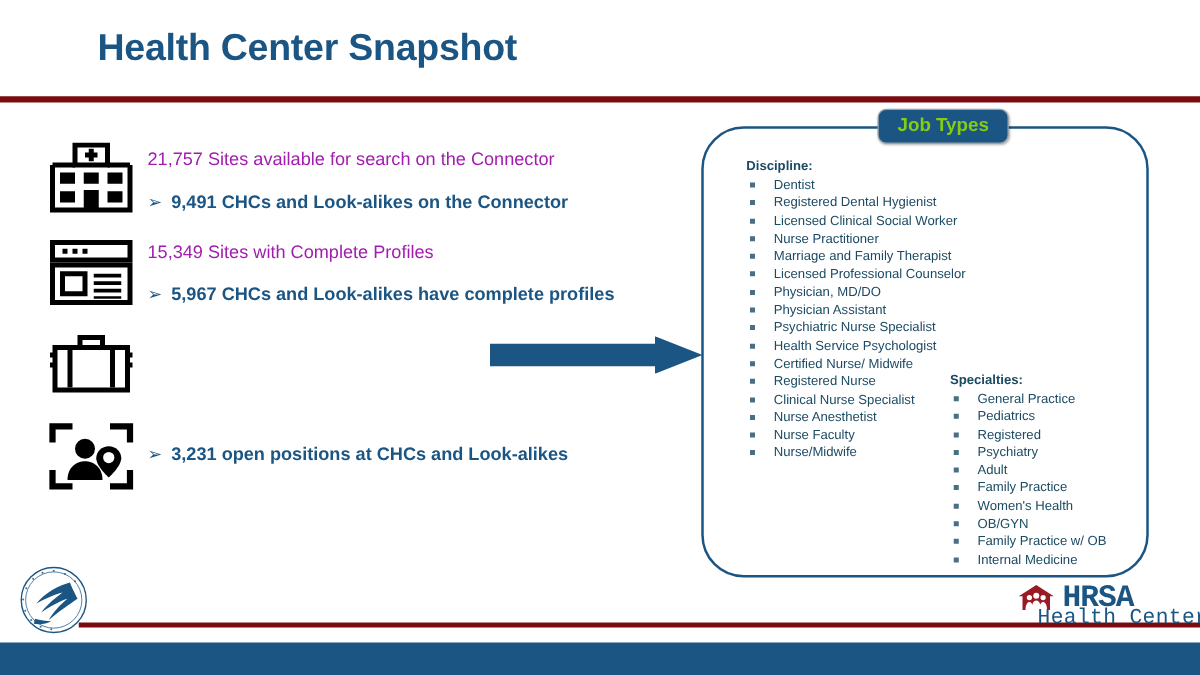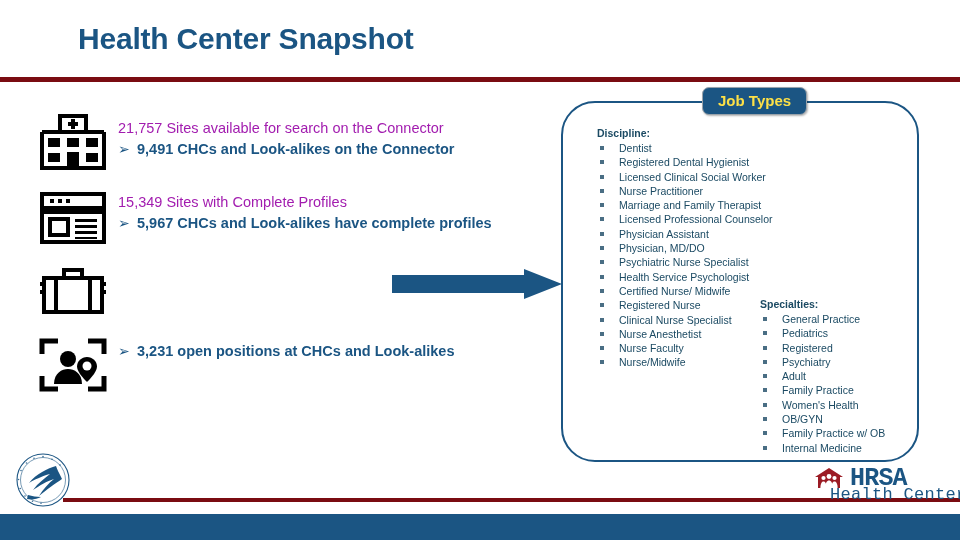--- a/index.html
+++ b/index.html
@@ -25,41 +25,41 @@
   .stat-row{position:relative;height:70px;margin-bottom:4px;}
   .stat-icon{
     position:absolute;left:8px;top:2px;width:70px;height:58px;
   }
   .stat-text{position:absolute;left:88px;top:6px;width:450px;}
   .stat-main{
     font-size:14.5px;color:#a21caf;line-height:20px;white-space:nowrap;
   }
   .stat-sub{
     font-size:14.5px;color:#1b5583;font-weight:bold;line-height:21px;white-space:nowrap;
-    margin-top:1px;
+    margin-top:13px;
   }
   .stat-sub .arrowchar{
     display:inline-block;width:19px;color:#1b5583;font-weight:normal;font-size:14px;
   }
 
   
   .big-arrow{
     position:absolute;left:392px;top:269px;width:170px;height:30px;
     z-index:4;
   }
 
   
   .panel{
     position:absolute;left:561px;top:101px;width:358px;height:361px;
     border:2.5px solid #1b5583;border-radius:34px;background:transparent;
     box-sizing:border-box;
   }
   .panel-badge{
     position:absolute;left:702px;top:87px;
-    background:#1b5583;color:#fde047;font-size:15px;font-weight:bold;
+    background:#1b5583;color:#84cc16;font-size:15px;font-weight:bold;
     padding:4px 15px 5px 15px;border-radius:7px;
     border:1px solid #9aa3ab;
     box-shadow:1px 1px 2px rgba(0,0,0,0.30);
     z-index:5;white-space:nowrap;
   }
 
   .col-head{
     font-size:10.5px;font-weight:bold;color:#1b4a63;line-height:14px;
     margin-bottom:1px;
   }
@@ -202,22 +202,22 @@
 
   <div class="col-disc">
     <div class="col-head">Discipline:</div>
     <ul class="jt">
       <li><span class="bul"></span><span>Dentist</span></li>
       <li><span class="bul"></span><span>Registered Dental Hygienist</span></li>
       <li><span class="bul"></span><span>Licensed Clinical Social Worker</span></li>
       <li><span class="bul"></span><span>Nurse Practitioner</span></li>
       <li><span class="bul"></span><span>Marriage and Family Therapist</span></li>
       <li><span class="bul"></span><span>Licensed Professional Counselor</span></li>
+      <li><span class="bul"></span><span>Physician, MD/DO</span></li>
       <li><span class="bul"></span><span>Physician Assistant</span></li>
-      <li><span class="bul"></span><span>Physician, MD/DO</span></li>
       <li><span class="bul"></span><span>Psychiatric Nurse Specialist</span></li>
       <li><span class="bul"></span><span>Health Service Psychologist</span></li>
       <li><span class="bul"></span><span>Certified Nurse/ Midwife</span></li>
       <li><span class="bul"></span><span>Registered Nurse</span></li>
       <li><span class="bul"></span><span>Clinical Nurse Specialist</span></li>
       <li><span class="bul"></span><span>Nurse Anesthetist</span></li>
       <li><span class="bul"></span><span>Nurse Faculty</span></li>
       <li><span class="bul"></span><span>Nurse/Midwife</span></li>
     </ul>
   </div>

